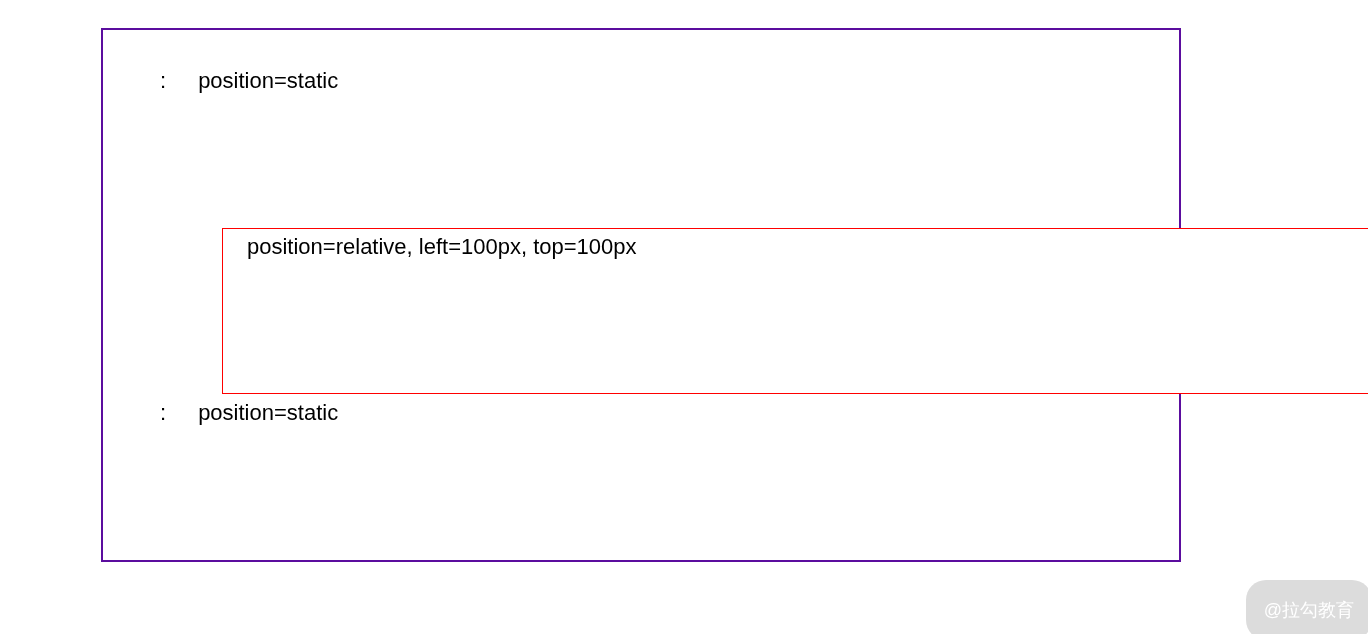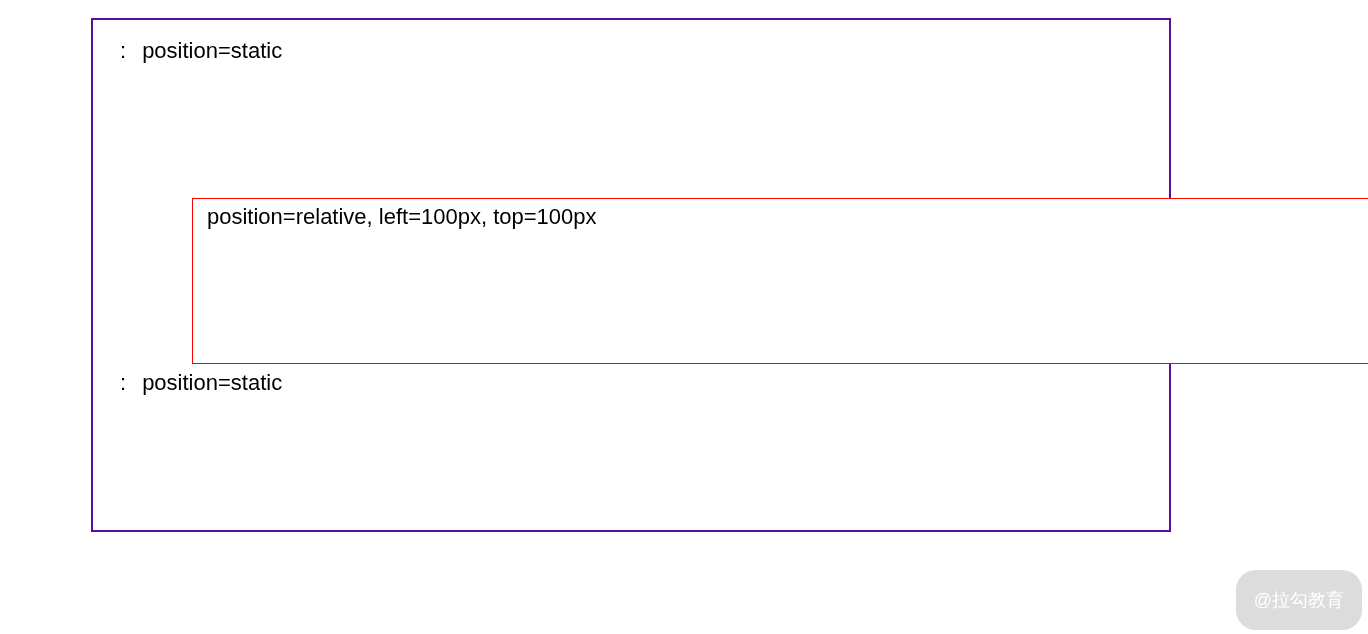--- a/index.html
+++ b/index.html
@@ -1,18 +1,18 @@
 <!DOCTYPE html>
 <html><head>
   <meta charset="utf-8">
   <style>
     * {
       box-sizing: border-box;
       margin: 0;
-      padding: 6px;
+      padding: 16px;
     }
     body {
       font-family: "Segoe UI", Arial, sans-serif;
       font-size: 22px;
       color: #000;
       background: #fff;
       width: 1368px;
       height: 634px;
       position: relative;
       overflow: hidden;

